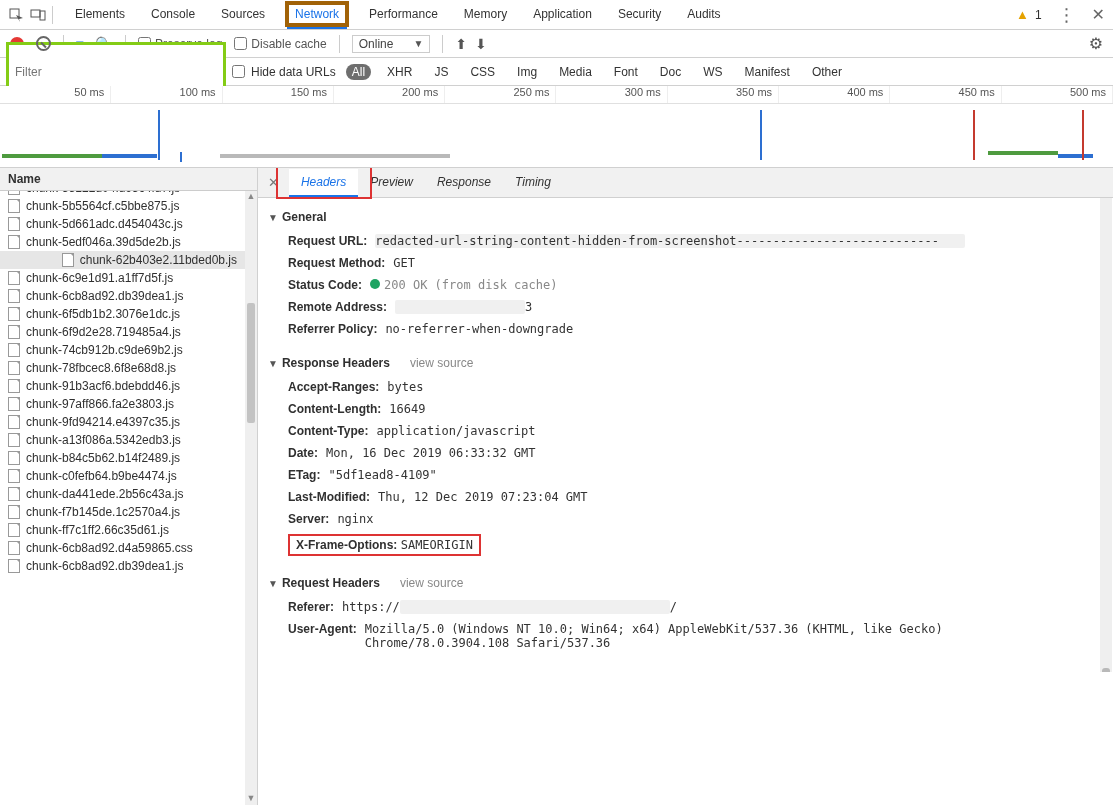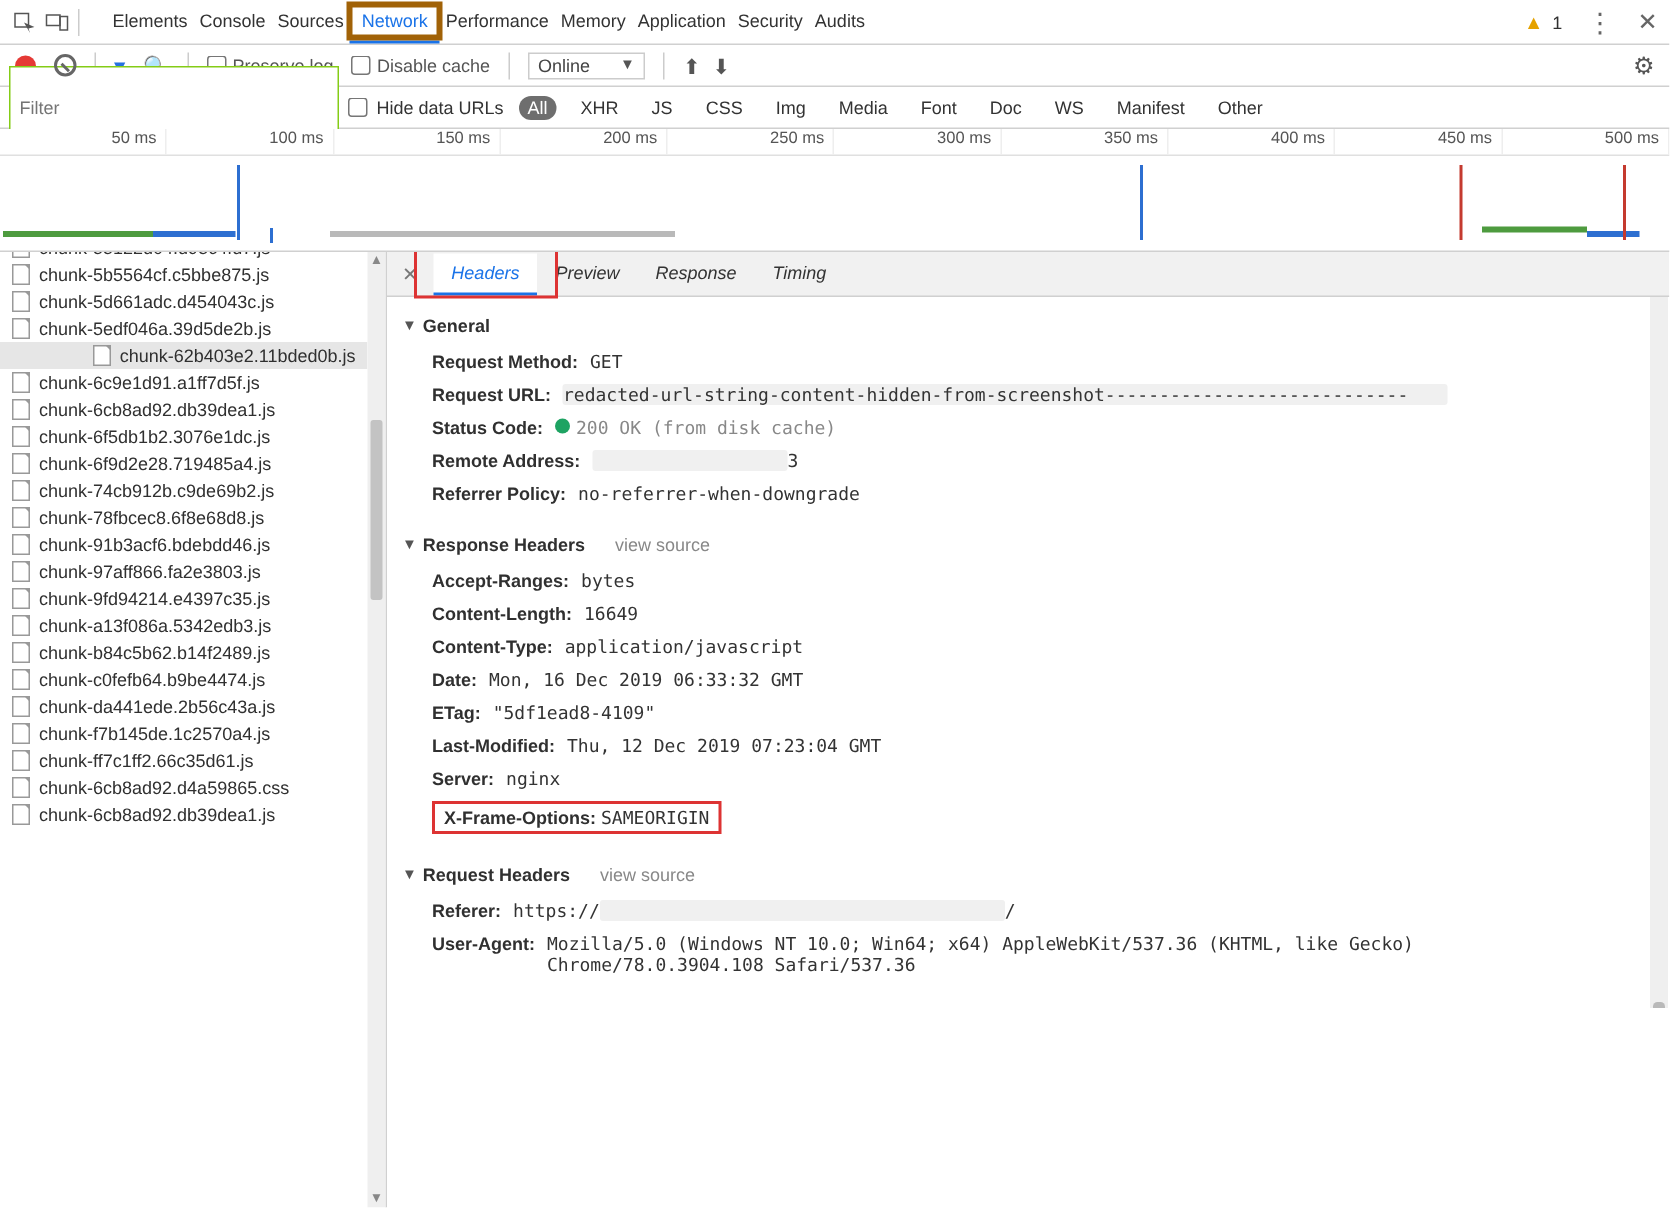--- a/index.html
+++ b/index.html
@@ -1,20 +1,20 @@
 <!DOCTYPE html>
 <html><head>
 <meta charset="utf-8">
 <style>
   * { box-sizing: border-box; margin: 0; padding: 0; }
   body { font-family: "Segoe UI", Arial, sans-serif; font-size: 12px; color: #303030; background: #fff; width: 1113px; height: 805px; overflow: hidden; }
 
   
   .tab-bar { display: flex; align-items: center; height: 30px; border-bottom: 1px solid #d0d0d0; padding: 0 8px; gap: 6px; }
-  .tab-bar .tabs { display: flex; margin-left: 12px; }
+  .tab-bar .tabs { display: flex; gap: 18px; margin-left: 12px; }
   .tab { color: #333; padding: 6px 4px; cursor: pointer; }
   .tab.active { color: #1a73e8; border-bottom: 2px solid #1a73e8; }
   .red-box { border: 4px solid #a16207; padding: 2px 6px; margin: -4px -6px; }
   .spacer { flex: 1; }
   .warn-tri { color: #e5a200; font-size: 13px; }
   .icon { width: 16px; height: 16px; display: inline-flex; align-items: center; justify-content: center; }
   .kebab { font-size: 18px; color: #666; }
   .close-x { font-size: 16px; color: #666; }
 
   
@@ -26,21 +26,21 @@
   .magnifier { color:#555; font-size:14px; }
   .lbl { color:#555; }
   .sep { width:1px; height:18px; background:#ccc; }
   .select-box { display:flex; align-items:center; gap:20px; border:1px solid #ccc; padding:1px 6px; color:#444; }
   .chev-dn { font-size:10px; color:#555;}
   .updown { display:flex; gap:8px; font-size:14px; color:#555;}
   .gear-ico { color:#555; font-size:16px;}
 
   
   .filter-row { display:flex; align-items:center; height:28px; border-bottom:1px solid #d0d0d0;}
-  .filter-input { width:220px; border:1px solid #84cc16; margin:0 6px; padding:20px 6px; font-size:12px; color:#333;}
+  .filter-input { width:220px; border:3px solid #84cc16; margin:0 6px; padding:20px 6px; font-size:12px; color:#333;}
   .hide-lbl { margin: 0 6px 0 2px; color:#333;}
   .type-pill { padding:1px 6px; border-radius:8px; margin:0 4px; color:#333; cursor:pointer;}
   .type-pill.active { background:#6e6e6e; color:#fff;}
   .types { display:flex; align-items:center; gap:2px;}
 
   
   .timeline { height:82px; border-bottom:1px solid #d0d0d0; position:relative; background:#fff;}
   .ruler { display:flex; height:18px; border-bottom:1px solid #e0e0e0;}
   .tick { flex:1; text-align:right; padding-right:6px; color:#555; font-size:11px; border-right:1px solid #eee;padding-left:24px;}
   .wave { position:relative; height:64px;}
@@ -191,20 +191,21 @@
     <div class="vbar" style="left:180px;background:#2d6fd1;height:10px;top:48px;bottom:auto"></div>
     <div class="vbar" style="left:760px;background:#2d6fd1"></div>
     <div class="vbar" style="left:973px;background:#c43a2f"></div>
     <div class="vbar" style="left:1082px;background:#c43a2f"></div>
   </div>
 </div>
 
 <div class="split">
 
   <div class="left-col">
+    <div class="name-hdr">Name</div>
     <div class="left-inner">
       <div class="file-list" id="file-list">
           <div class="file-row" style="margin-top: -12px;">
             <span class="file-ico"></span>
             <span>chunk-55122d04.d95c4fd7.js</span>
           </div>
           <div class="file-row">
             <span class="file-ico"></span>
             <span>chunk-5b5564cf.c5bbe875.js</span>
           </div>
@@ -310,26 +311,26 @@
           <span class="dtab">Timing</span>
         </div>
     </div>
     <div class="content">
 
       <div class="sect-title">
           <span class="tri-dn">▼</span>
           <span>General</span>
         </div>
       <div class="row">
+          <span><b>Request URL:</b></span>
+          <span class="val mask" style="width:590px">redacted-url-string-content-hidden-from-screenshot----------------------------</span>
+        </div>
+      <div class="row">
           <span><b>Request Method:</b></span>
           <span class="val">GET</span>
-        </div>
-      <div class="row">
-          <span><b>Request URL:</b></span>
-          <span class="val mask" style="width:590px">redacted-url-string-content-hidden-from-screenshot----------------------------</span>
         </div>
       <div class="row">
           <span><b>Status Code:</b></span>
           <span class="val"><span class="green-dot"></span><span class="gray"><span>200 OK</span> <span>(from disk cache)</span></span></span>
         </div>
       <div class="row">
           <span><b>Remote Address:</b></span>
           <span class="val"><span class="mask" style="display:inline-block;width:130px">hidden----------</span><span>3</span></span>
         </div>
       <div class="row">

